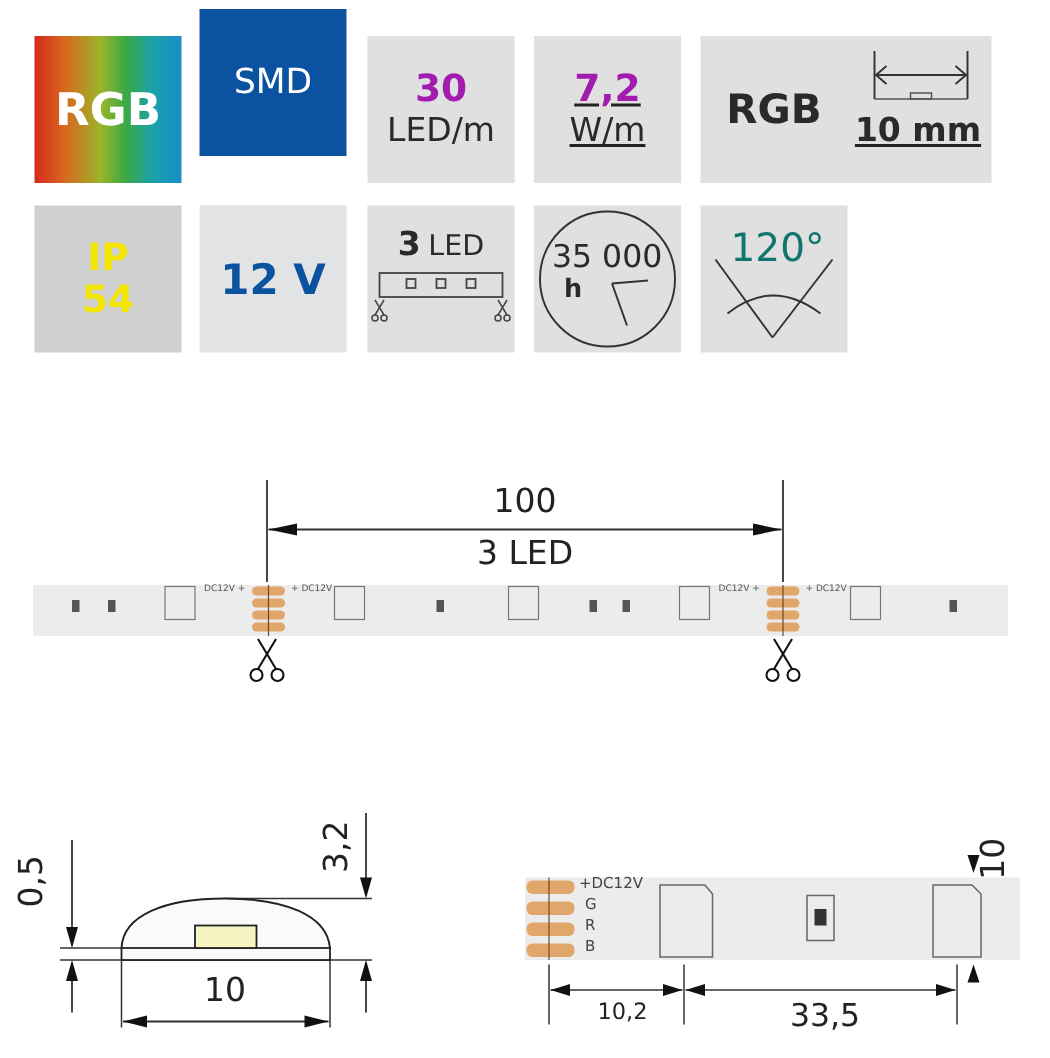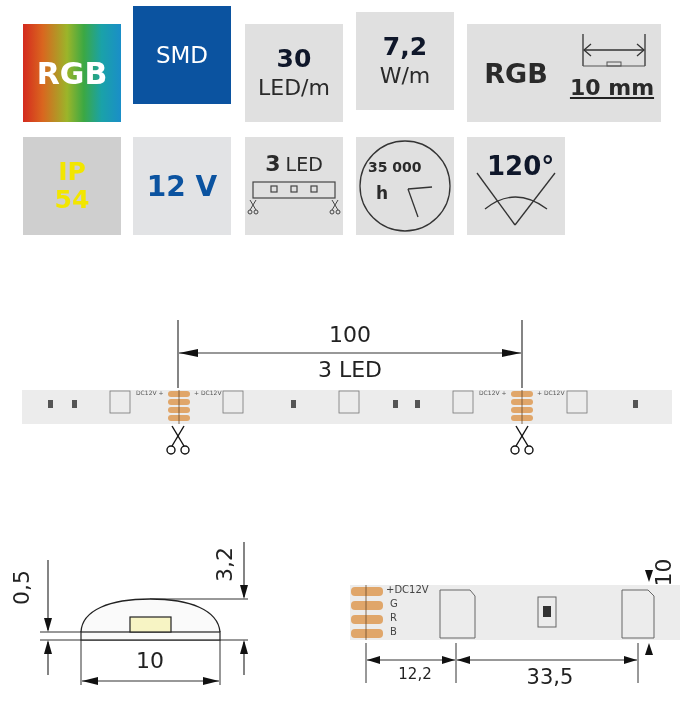--- a/index.html
+++ b/index.html
@@ -2,41 +2,41 @@
 <html><head>
 <meta charset="utf-8">
 <style>
   html, body { margin: 0; padding: 0; background: #ffffff; }
   body { width: 700px; height: 705px; position: relative; overflow: hidden; font-family: "DejaVu Sans", sans-serif; color: #222; }
   .tile { position: absolute; width: 98px; height: 98px; background: #e0e0e0; display: flex; flex-direction: column; align-items: center; justify-content: center; text-align: right; box-sizing: border-box; }
   .t-rgb { background: linear-gradient(90deg, #d42a1e 0%, #d9661f 20%, #9bb52a 45%, #3ca843 62%, #1aa2a8 80%, #1a8ec8 100%); color: #fff; font-weight: bold; font-size: 30px; }
   .t-smd { background: #0b53a0; color: #fff; }
   .t-smd .l1 { font-size: 23px; line-height: 26px; }
   .t-smd .l2 { font-size: 25px; font-weight: bold; line-height: 30px; }
-  .t-num .l1 { font-size: 25px; font-weight: bold; line-height: 30px; color:#0f172a; }
+  .t-num .l1 { font-size: 25px; font-weight: bold; line-height: 30px; color:#a21caf; }
   .t-num .l2 { font-size: 22px; line-height: 28px; color:#2a2a2a; }
   .t-big { font-size: 27px; font-weight: bold; color:#2a2a2a; }
   .t-ip { background: #cfcfcf; color: #f2e600; font-weight: bold; font-size: 25px; line-height: 28px; }
   .t-12v { background: #e2e3e5; color: #0b53a0; font-weight: bold; font-size: 28px; }
   .abs { position: absolute; }
 </style>
 </head>
 <body>
 
 <div class="tile t-rgb" style="left:23px;top:24px;">
   <span>RGB</span>
 </div>
 <div class="tile t-smd" style="left:133px;top:6px;">
   <span class="l1">SMD</span>
 </div>
 <div class="tile t-num" style="left:245px;top:24px;">
   <span class="l1">30</span>
   <span class="l2">LED/m</span>
 </div>
-<div class="tile t-num" style="left:356px;top:12px;">
+<div class="tile t-num" style="left:356px;top:24px;text-decoration:underline;">
   <span class="l1">7,2</span>
   <span class="l2">W/m</span>
 </div>
 <div class="tile t-big" style="left:467px;top:24px;">
   <span>RGB</span>
 </div>
 <div class="tile" style="left:563px;top:24px;justify-content:flex-start;text-decoration:underline;">
   <svg width="98" height="55" viewBox="0 0 98 55">
     <line x1="20" y1="10" x2="20" y2="42" stroke="#333" stroke-width="1.3"></line>
     <line x1="82" y1="10" x2="82" y2="42" stroke="#333" stroke-width="1.3"></line>
@@ -73,30 +73,30 @@
     <circle cx="87" cy="36" r="2" fill="none" stroke="#444"></circle>
       <circle cx="93" cy="36" r="2" fill="none" stroke="#444"></circle>
   </svg>
 </div>
 <div class="tile" style="left:356px;top:137px;">
   <svg width="98" height="98" viewBox="0 0 98 98">
     <circle cx="49" cy="49" r="45" fill="none" stroke="#333" stroke-width="1.3"></circle>
     <line x1="52" y1="52" x2="76" y2="50" stroke="#333" stroke-width="1.3"></line>
     <line x1="52" y1="52" x2="62" y2="80" stroke="#333" stroke-width="1.3"></line>
   </svg>
-  <span class="abs" style="left:12px;top:22px;font-size:14px;font-weight:bold;color:#2a2a2a;">35 000</span>
+  <span class="abs" style="left:12px;top:22px;font-size:21px;font-weight:normal;color:#2a2a2a;">35 000</span>
   <span class="abs" style="left:20px;top:46px;font-size:17px;font-weight:bold;color:#2a2a2a;">h</span>
 </div>
 <div class="tile" style="left:467px;top:137px;">
   <svg width="98" height="98" viewBox="0 0 98 98" class="abs" style="left:0;top:0;">
     <line x1="10" y1="36" x2="48" y2="88" stroke="#333" stroke-width="1.3"></line>
     <line x1="88" y1="36" x2="48" y2="88" stroke="#333" stroke-width="1.3"></line>
     <path d="M18 72 Q48 48 80 72" fill="none" stroke="#333" stroke-width="1.3"></path>
   </svg>
-  <span class="abs" style="left:20px;top:14px;font-size:26px;font-weight:bold;color:#0f172a;">120°</span>
+  <span class="abs" style="left:20px;top:14px;font-size:26px;font-weight:normal;color:#0f766e;">120°</span>
 </div>
 
 <svg class="abs" style="left:0;top:300px;" width="700" height="180" viewBox="0 0 700 180">
 
   <line x1="178" y1="20" x2="178" y2="88" stroke="#333" stroke-width="1.2"></line>
   <line x1="522" y1="20" x2="522" y2="88" stroke="#333" stroke-width="1.2"></line>
   <line x1="179" y1="53" x2="521" y2="53" stroke="#333" stroke-width="1.2"></line>
   <polygon points="179,53 198,49 198,57" fill="#111"></polygon>
   <polygon points="521,53 502,49 502,57" fill="#111"></polygon>
 
@@ -199,15 +199,15 @@
   <line x1="127" y1="120" x2="307" y2="120" stroke="#333" stroke-width="1"></line>
   <polygon points="127,120 140,116 140,124" fill="#111"></polygon>
   <polygon points="307,120 294,116 294,124" fill="#111"></polygon>
   <polygon points="319,42 315,30 323,30" fill="#111"></polygon>
   <polygon points="319,103 315,115 323,115" fill="#111"></polygon>
 </svg>
 <span class="abs" style="left:386px;top:583px;font-size:10px;color:#444;line-height:14px;">+DC12V</span>
 <span class="abs" style="left:390px;top:598px;font-size:10px;color:#444;">G</span>
 <span class="abs" style="left:390px;top:612px;font-size:10px;color:#444;">R</span>
 <span class="abs" style="left:390px;top:626px;font-size:10px;color:#444;">B</span>
-<span class="abs" style="left:385px;top:665px;width:60px;text-align:center;font-size:15px;">12,2</span>
+<span class="abs" style="left:385px;top:665px;width:60px;text-align:center;font-size:15px;">10,2</span>
 <span class="abs" style="left:520px;top:665px;width:60px;text-align:center;font-size:21px;">33,5</span>
 <span class="abs" style="left:649px;top:560px;font-size:22px;transform:rotate(-90deg);transform-origin:center;">10</span>
 
 </body></html>

